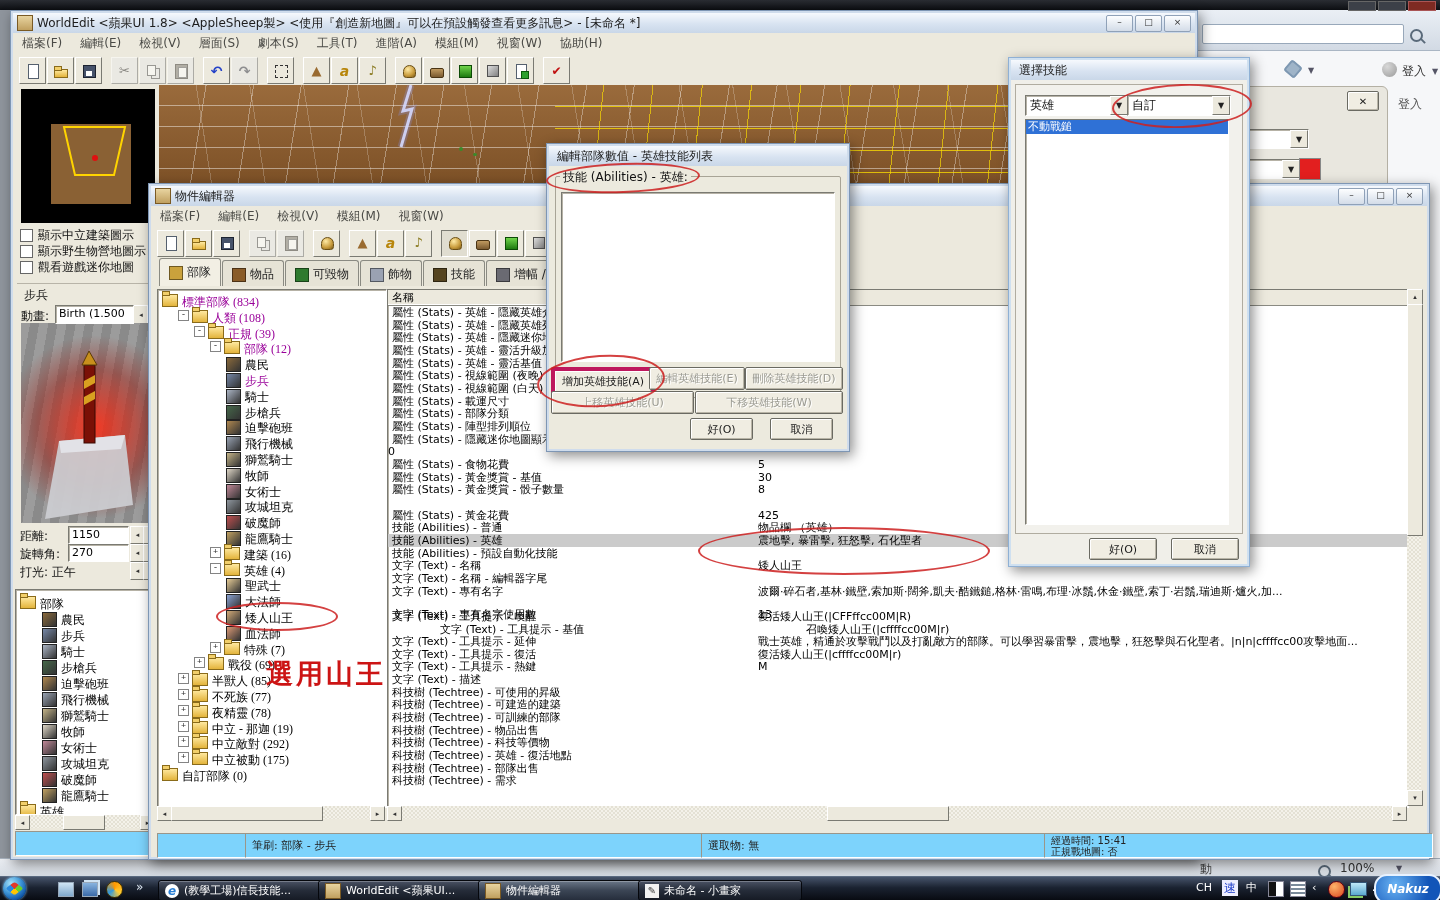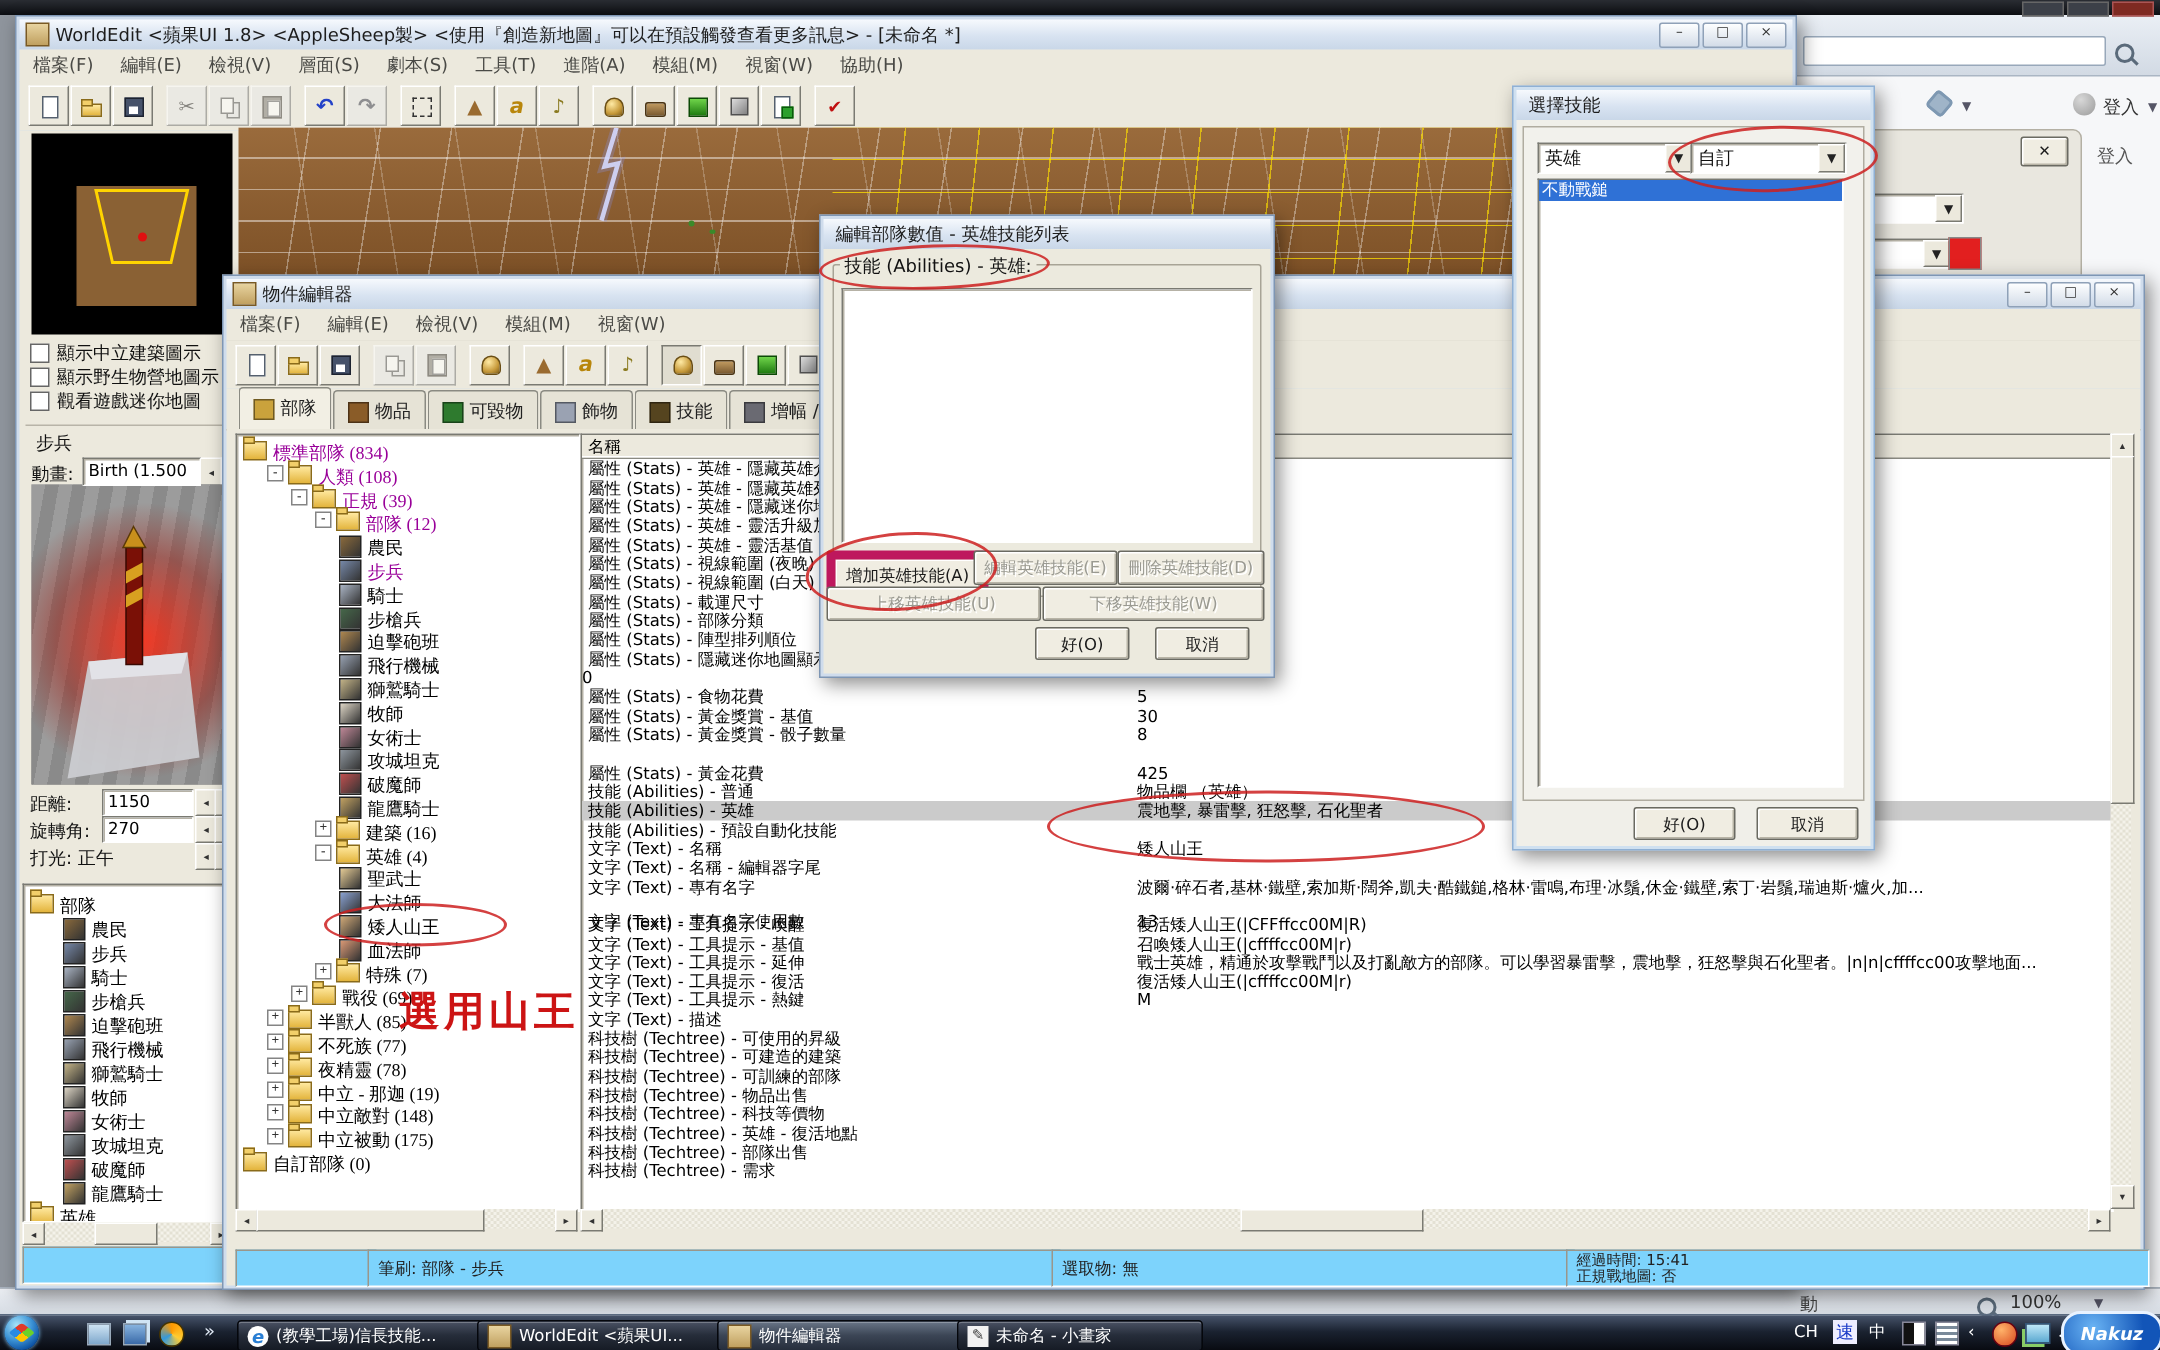--- a/index.html
+++ b/index.html
@@ -49,21 +49,21 @@
   .i-cube::before{content:"";position:absolute;left:2px;top:2px;width:10px;height:10px;background:linear-gradient(135deg,#dcdcdc,#828282);border:1px solid #505050;}
   .i-doc2::before{content:"";position:absolute;left:3px;top:1px;width:9px;height:13px;background:#fff;border:1px solid #55606e;}
   .i-doc2::after{content:"";position:absolute;right:0;bottom:0;width:6px;height:6px;background:#2ca02c;border:1px solid #0a5a0a;}
   .i-chk::before{content:"✔";color:#c01010;font-weight:bold;font-size:12px;}
   .sunken{border:1px solid;border-color:#7a7a72 #fff #fff #7a7a72;box-shadow:inset 1px 1px 0 #b6b2a6;}
   .white{background:#fff;}
   .b3{position:absolute;background:#f0ede2;border:1px solid #6a6a62;border-radius:2px;
       box-shadow:inset 1px 1px 0 #fff,inset -1px -1px 0 #b8b4a6;
       font-size:11px;color:#1a1a1a;display:flex;align-items:center;justify-content:center;white-space:nowrap;}
   .b3.dis{color:#9a9a92;text-shadow:1px 1px 0 #fff;}
-  .b3.def{border:6px solid #be185d;}
+  .b3.def{border:4px solid #be185d;}
   .dd{position:absolute;background:#fff;border:1px solid;border-color:#7a7a72 #fff #fff #7a7a72;
       box-shadow:inset 1px 1px 0 #b6b2a6;display:flex;align-items:center;font-size:12px;color:#111;padding-left:4px;}
   .dda{margin-left:auto;width:16px;align-self:stretch;background:#ece9dd;border:1px solid;border-color:#fff #7a7a72 #7a7a72 #fff;
       font-size:8px;color:#222;display:flex;align-items:center;justify-content:center;}
   .scell{position:absolute;background:#7dd3fc;border:1px solid;border-color:#9a968a #fff #fff #9a968a;
       font-size:11px;color:#222;display:flex;align-items:center;padding-left:6px;overflow:hidden;}
   
   .sb{position:absolute;background:repeating-conic-gradient(#f4f2ea 0 25%,#e4e1d4 0 50%) 0 0/4px 4px;}
   .sbtn{position:absolute;background:#ece9dd;border:1px solid;border-color:#fff #7a7a72 #7a7a72 #fff;
         font-size:7px;color:#333;display:flex;align-items:center;justify-content:center;}
@@ -567,21 +567,21 @@
           <span>夜精靈 (78)</span>
         </div>
         <div class="trow" style="top: 430.6px; left: 20px;">
           <div class="tog">+</div>
           <div class="fic"></div>
           <span>中立 - 那迦 (19)</span>
         </div>
         <div class="trow" style="top: 446.4px; left: 20px;">
           <div class="tog">+</div>
           <div class="fic"></div>
-          <span>中立敵對 (148)</span>
+          <span>中立敵對 (292)</span>
         </div>
         <div class="trow" style="top: 462.2px; left: 20px;">
           <div class="tog">+</div>
           <div class="fic"></div>
           <span>中立被動 (175)</span>
         </div>
         <div class="trow" style="top: 478px; left: 4px;">
           <span style="width: 0px;"></span>
           <div class="fic"></div>
           <span>自訂部隊 (0)</span>
@@ -682,21 +682,21 @@
           <span class="pv">波爾·碎石者,基林·鐵壁,索加斯·闊斧,凱夫·酷鐵鎚,格林·雷鳴,布理·冰鬚,休金·鐵壁,索丁·岩鬚,瑞迪斯·爐火,加...</span>
         </div>
         <div class="prow" style="top: 302px;">
           <span class="pn">文字 (Text) - 專有名字使用數</span>
           <span class="pv">13</span>
         </div>
         <div class="prow" style="top: 303.84px;">
           <span class="pn">文字 (Text) - 工具提示 - 喚醒</span>
           <span class="pv">復活矮人山王(|CFFffcc00M|R)</span>
         </div>
-        <div class="prow" style="top: 316.5px;">
+        <div class="prow" style="top: 316.5px; padding-left: 48px;">
           <span class="pn">文字 (Text) - 工具提示 - 基值</span>
           <span class="pv">召喚矮人山王(|cffffcc00M|r)</span>
         </div>
         <div class="prow" style="top: 329.16px;">
           <span class="pn">文字 (Text) - 工具提示 - 延伸</span>
           <span class="pv">戰士英雄，精通於攻擊戰鬥以及打亂敵方的部隊。可以學習暴雷擊，震地擊，狂怒擊與石化聖者。|n|n|cffffcc00攻擊地面...</span>
         </div>
         <div class="prow" style="top: 341.82px;">
           <span class="pn">文字 (Text) - 工具提示 - 復活</span>
           <span class="pv">復活矮人山王(|cffffcc00M|r)</span>

